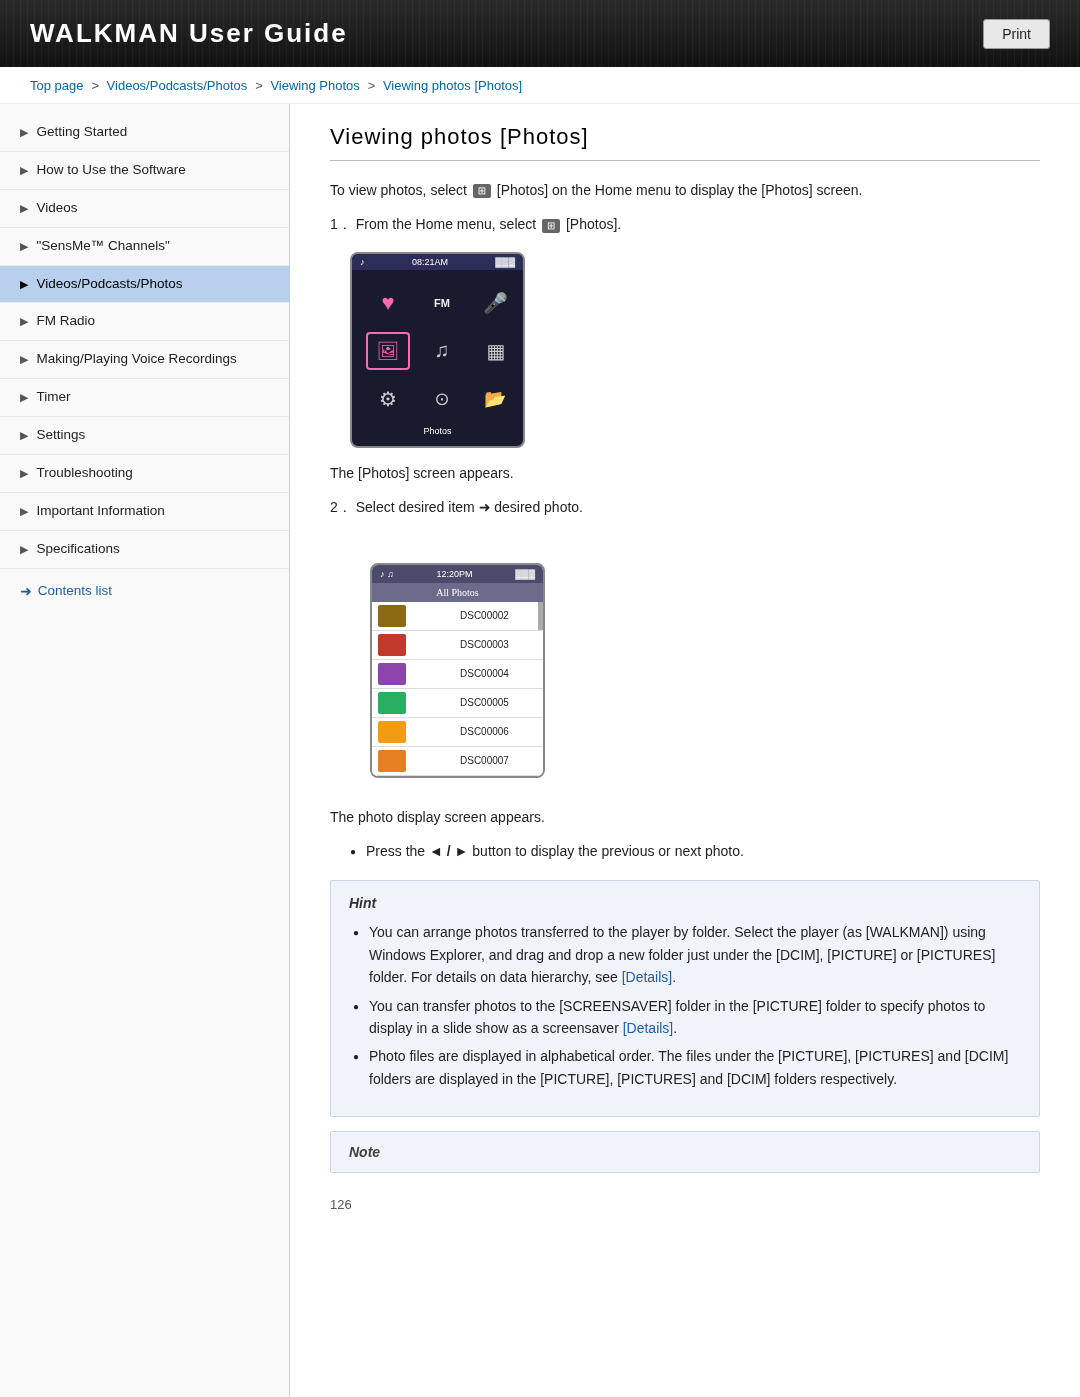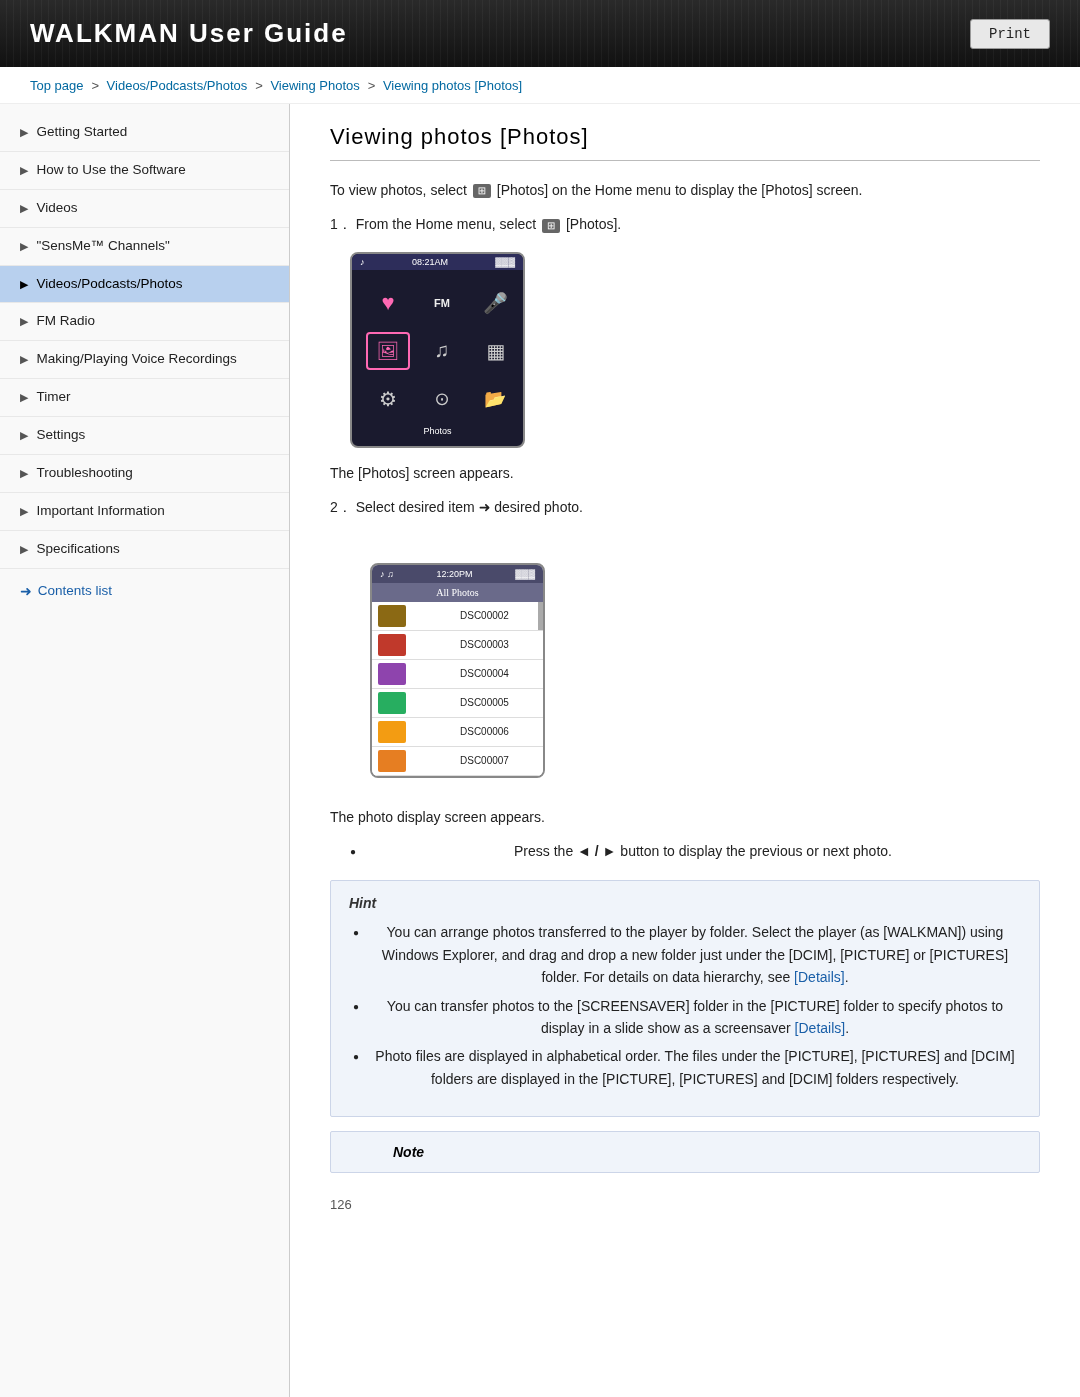--- a/index.html
+++ b/index.html
@@ -43,21 +43,21 @@
       font-family: Arial, sans-serif;
     }
     .print-btn {
       background: #e8e8e8;
       border: 1px solid #999;
       padding: 6px 18px;
       font-size: 14px;
       cursor: pointer;
       border-radius: 3px;
       color: #222;
-      font-family: Liberation Mono, monospace;
+      font-family: Liberation Sans, sans-serif;
       position: relative;
       z-index: 1;
       text-align: center;
     }
 
     
     .breadcrumb-bar {
       padding: 10px 30px;
       background: #fff;
       border-bottom: 1px solid #eee;
@@ -242,21 +242,20 @@
     }
     .photo-name {
       font-size: 10px;
       color: #222;
     }
 
     
     .bullet-list {
       margin: 8px 0 12px 20px;
       list-style: none;
-      text-align: center;
     }
     .bullet-list li {
       position: relative;
       padding-left: 16px;
       margin-bottom: 6px;
       font-size: 14px;
       line-height: 1.6;
     }
     .bullet-list li::before {
       content: '●';
@@ -291,23 +290,22 @@
     .note-box {
       background: #f0f4fa;
       border: 1px solid #ccd5e8;
       border-radius: 2px;
       padding: 12px 18px;
       margin: 14px 0;
     }
     .note-title {
       font-size: 14px;
       font-weight: bold;
-      color: #000000;
+      color: #404040;
       font-style: italic;
-      margin-left: 44px;
     }
 
     
     .page-number {
       text-align: left;
       color: #555;
       font-size: 13px;
       padding: 10px 0 20px;
     }
   </style>

